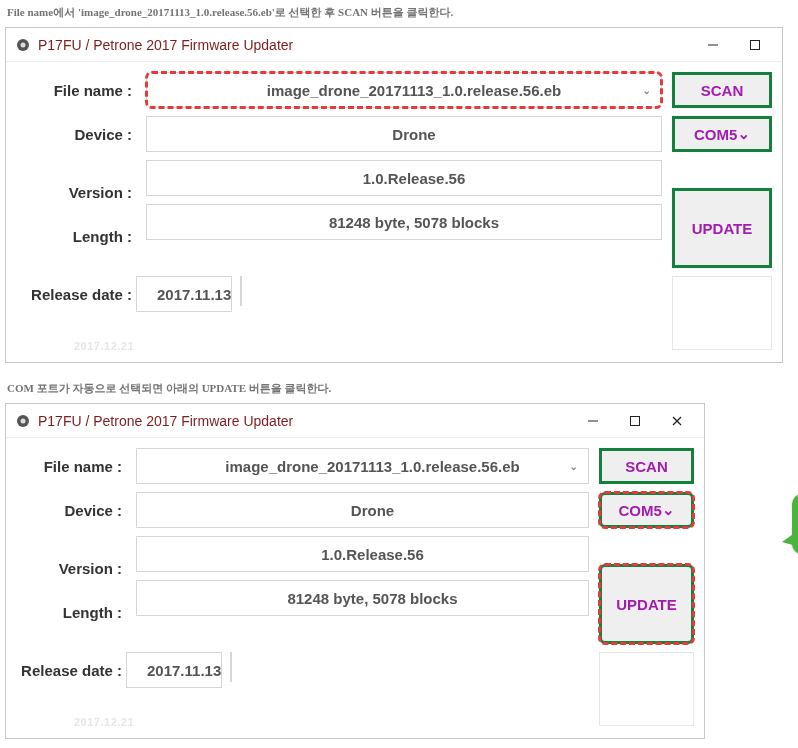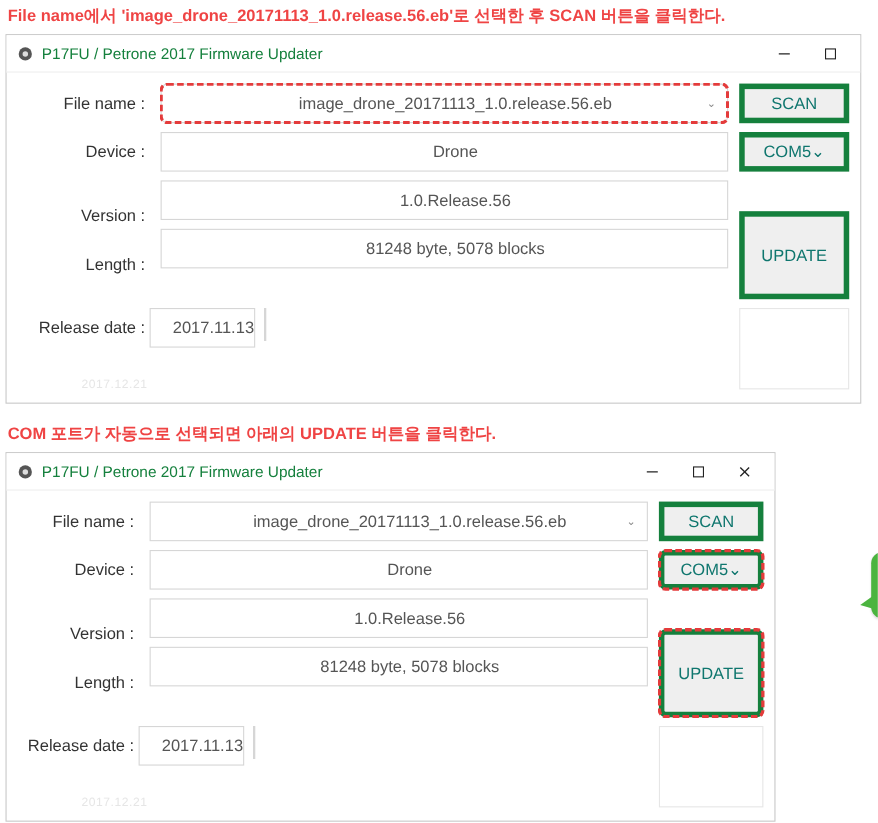--- a/index.html
+++ b/index.html
@@ -6,24 +6,25 @@
   body {
     font-family: "Segoe UI", "Malgun Gothic", Arial, sans-serif;
     background: #ffffff;
     width: 798px;
     padding: 2px 5px 6px 5px;
     font-size: 14px;
     color: #333;
   }
 
   .instruction {
-    color: #ef4444;
+    color: #737373;
     font-weight: bold;
-    font-size: 15px;
+    font-size: 11px;
     margin: 3px 0 7px 2px;
+    font-family: Liberation Serif, serif;
   }
 
   .window {
     border: 1px solid #c8c8c8;
     background: #fff;
     position: relative;
     margin-bottom: 18px;
   }
 
   .titlebar {
@@ -33,33 +34,34 @@
     padding: 0 6px 0 8px;
     background: #fff;
     border-bottom: 1px solid #eee;
   }
   .wicon {
     width: 18px; height: 18px;
     display: inline-flex; align-items: center; justify-content: center;
     margin-right: 6px;
   }
   .wicon svg { width: 16px; height: 16px; }
-  .wtitle { font-size: 14px; color: #15803d; flex: 1; }
+  .wtitle { font-size: 14px; color: #7f1d1d; flex: 1; }
   .wbtns { display: flex; gap: 0; }
   .wbtn {
     width: 42px; height: 28px;
     display: inline-flex; align-items: center; justify-content: center;
     color: #222;
     font-size: 14px;
   }
   .wbtn svg { width: 12px; height: 12px; }
 
   .wbody {
     padding: 10px 10px 12px 10px;
     position: relative;
+    font-weight: bold;
   }
 
   .row {
     display: grid;
     grid-template-columns: 120px 1fr 100px;
     column-gap: 10px;
     align-items: center;
     margin-bottom: 8px;
     min-height: 36px;
   }
@@ -87,27 +89,27 @@
     position: absolute;
     right: 10px;
     top: 50%;
     transform: translateY(-50%);
     font-size: 10px;
     color: #888;
   }
 
   .btn {
     height: 36px;
-    border: 5px solid #15803d;
+    border: 3px solid #15803d;
     background: #efefef;
     display: flex;
     align-items: center;
     justify-content: center;
     font-size: 15px;
-    color: #0f766e;
+    color: #a21caf;
     position: relative;
   }
   .btn.tall { height: 80px; }
 
   .row-group {
     display: grid;
     grid-template-columns: 120px 1fr 100px;
     column-gap: 10px;
     margin-bottom: 8px;
   }

